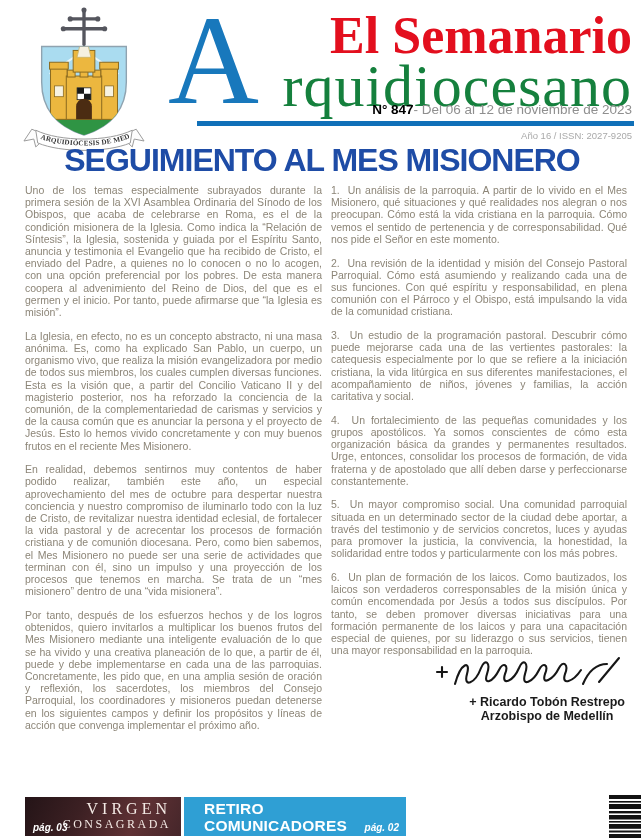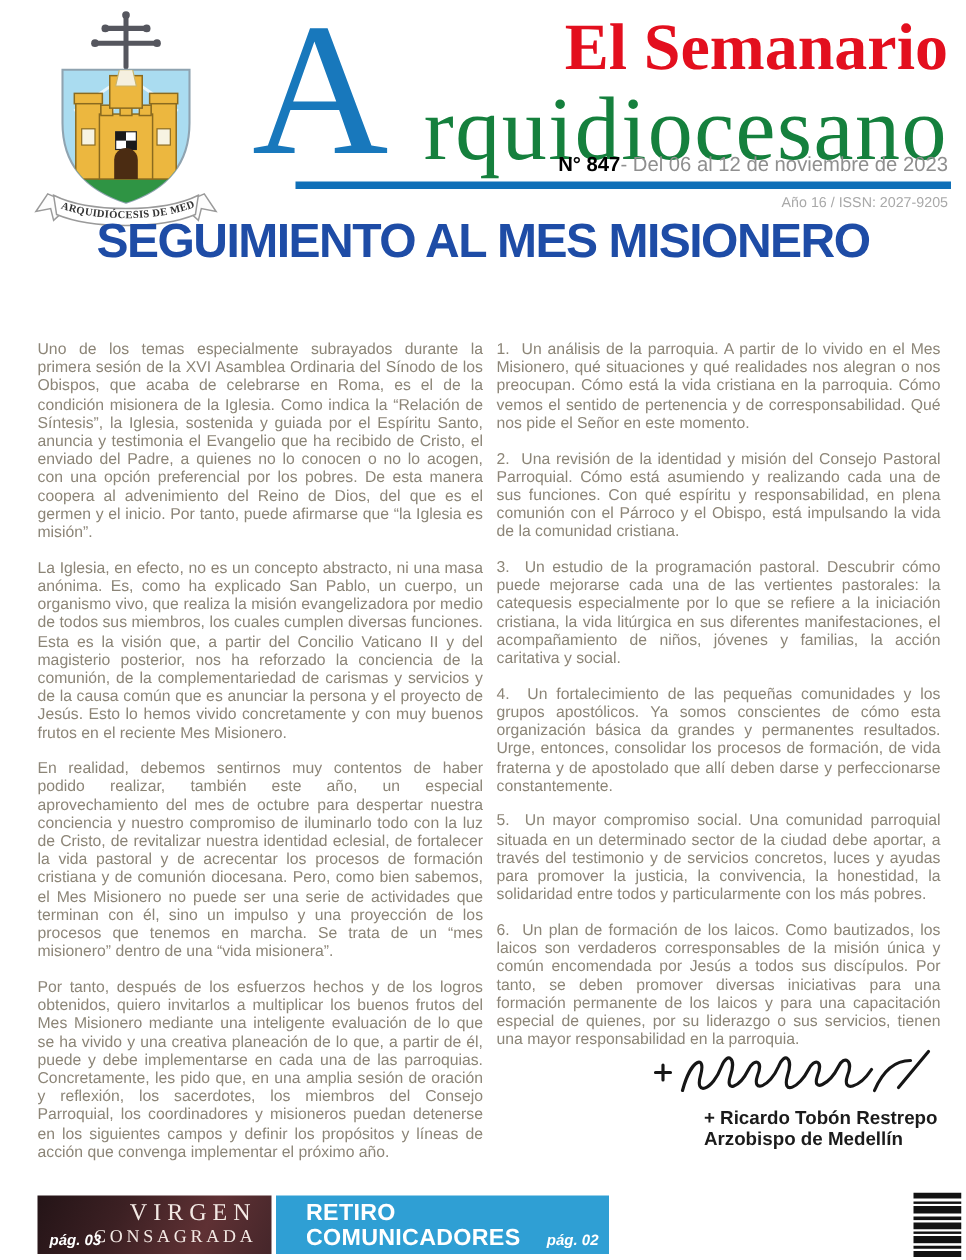--- a/index.html
+++ b/index.html
@@ -7,21 +7,21 @@
   .page {
     position:relative; width:644px; height:840px; margin:0 auto;
     background:#ffffff; overflow:hidden;
     font-family:"Liberation Sans", sans-serif;
   }
   
   .logo { position:absolute; left:20px; top:4px; width:128px; height:148px; }
   .mh-line1 {
     position:absolute; right:12px; top:10px; line-height:1;
     font-family:"Liberation Serif", serif; font-weight:bold;
-    font-size:44px; color:#e30f1e; letter-spacing:0;
+    font-size:52px; color:#e30f1e; letter-spacing:0;
   }
   .mh-bigA {
     position:absolute; left:168px; top:-2px; line-height:1;
     font-family:"Liberation Serif", serif; font-size:126px; color:#1878bc;
   }
   .mh-line2 {
     position:absolute; right:12px; top:56px; line-height:1;
     font-family:"Liberation Serif", serif; font-size:60px; color:#15803d;
     letter-spacing:1px;
   }
@@ -32,30 +32,30 @@
   .issue-meta { position:absolute; right:12px; top:130px; font-size:9.5px; color:#a9a9a9; }
   
   .headline {
     position:absolute; left:0; right:0; top:143px; text-align:center;
     font-size:32px; font-weight:800; letter-spacing:-1px; color:#1e4ca6;
     line-height:1.1;
   }
   
   .col {
     position:absolute; top:184px; width:297px;
-    font-size:10.5px; line-height:12.2px; text-align:justify; color:#8c8577;margin-top:43px;
+    font-size:10.5px; line-height:12.2px; text-align:justify; color:#8c8577;
   }
   .col-left  { left:25px; }
   .col-right { left:331px; width:296px; }
   .col p { margin:0 0 11.5px 0; }
   
   .signature { position:relative; margin-top:2px; height:58px; }
   .sig-scrawl { position:absolute; right:0; top:-14px; }
   .sig-text {
-    position:absolute; right:2px; bottom:2px; text-align:left;
+    position:absolute; right:2px; bottom:2px; text-align:center;
     color:#1b1b1b; font-weight:bold; font-size:12.5px; line-height:14.5px;
   }
   
   .footer { position:absolute; left:25px; right:3px; top:797px; height:39px; display:flex; gap:3px; }
   .teaser { position:relative; color:#fff; overflow:hidden; }
   .teaser .pg {
     position:absolute; bottom:3px; font-size:10px; font-style:italic; font-weight:bold;
   }
   .t1 { width:156px; background:linear-gradient(115deg,#241417 0%,#3c2023 35%,#5f3134 70%,#45262a 100%); }
   .t1 .ttl { position:absolute; right:10px; top:4px; text-align:right;

